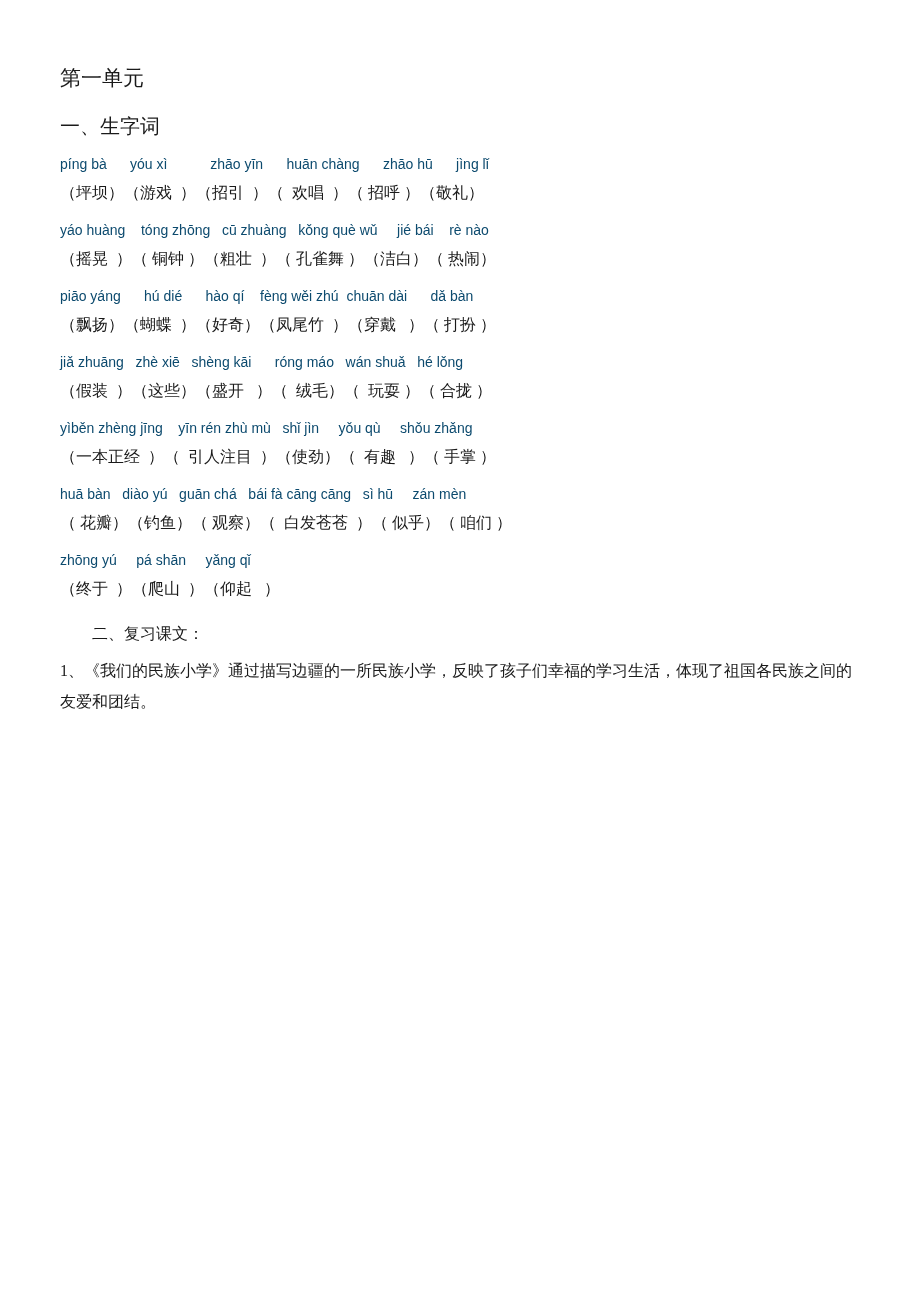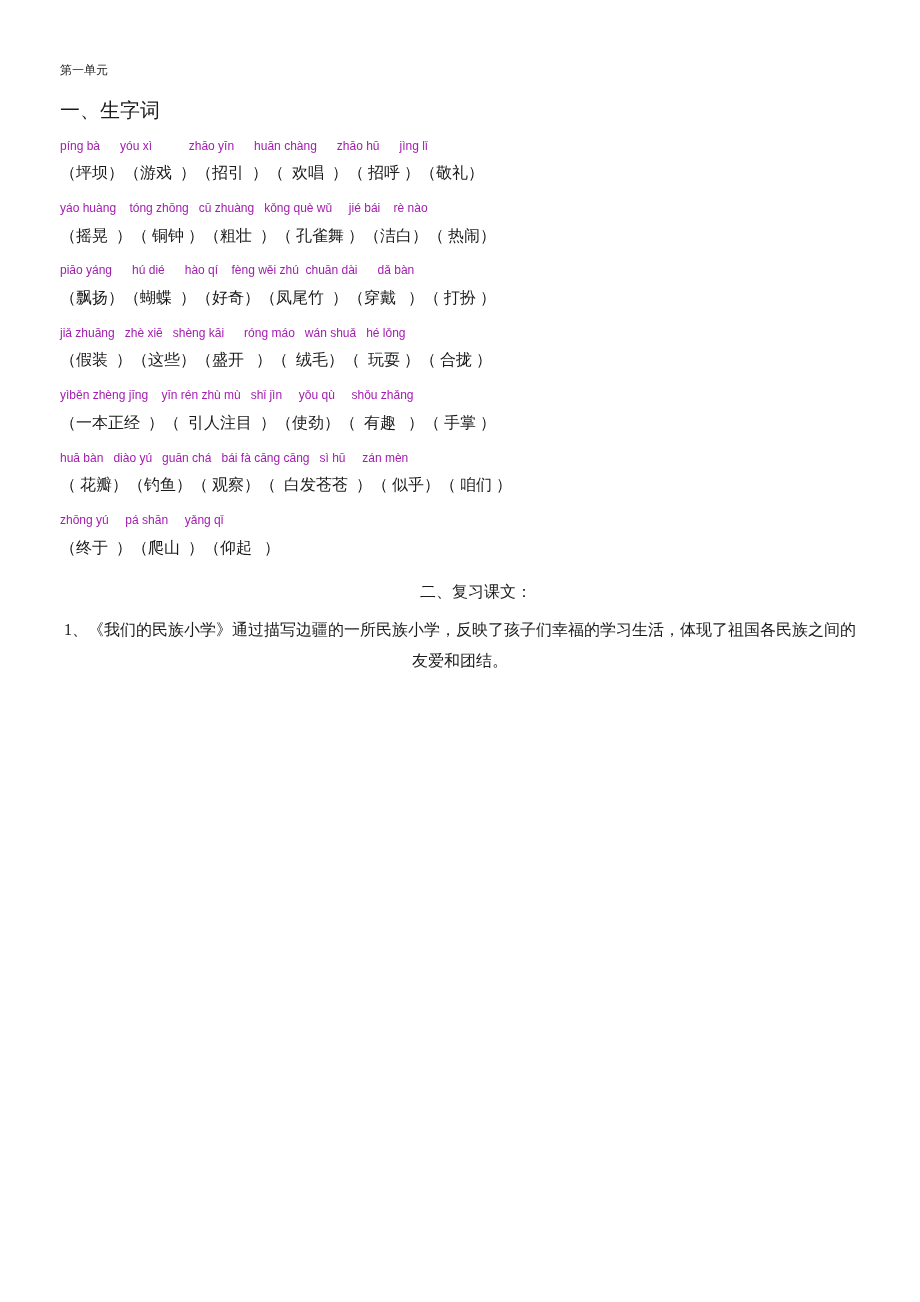--- a/index.html
+++ b/index.html
@@ -11,43 +11,42 @@
       background: #ffffff;
       font-family: "SimSun", "宋体", serif;
       font-size: 16px;
       color: #1a1a1a;
       width: 920px;
       min-height: 1302px;
       padding: 60px 60px 60px 60px;
       line-height: 1.8;
     }
     .section-title {
-      font-size: 12px;
+      font-size: 21px;
       margin-bottom: 10px;
     }
     .sub-title {
       font-size: 20px;
       margin-bottom: 8px;
     }
     .pinyin-line {
       font-family: "Arial", sans-serif;
-      font-size: 12px;
-      color: #a21caf;
+      font-size: 14px;
+      color: #0c4a6e;
       letter-spacing: 0px;
       margin-bottom: 2px;
       white-space: pre;
     }
     .chinese-line {
       font-size: 16px;
       margin-bottom: 10px;
       white-space: pre;
     }
     .review-section {
       margin-top: 16px;
-      text-align: center;
     }
     .review-title {
       font-size: 16px;
       text-indent: 2em;
       margin-bottom: 8px;
     }
     .review-item {
       font-size: 16px;
       line-height: 1.9;
       margin-bottom: 18px;

